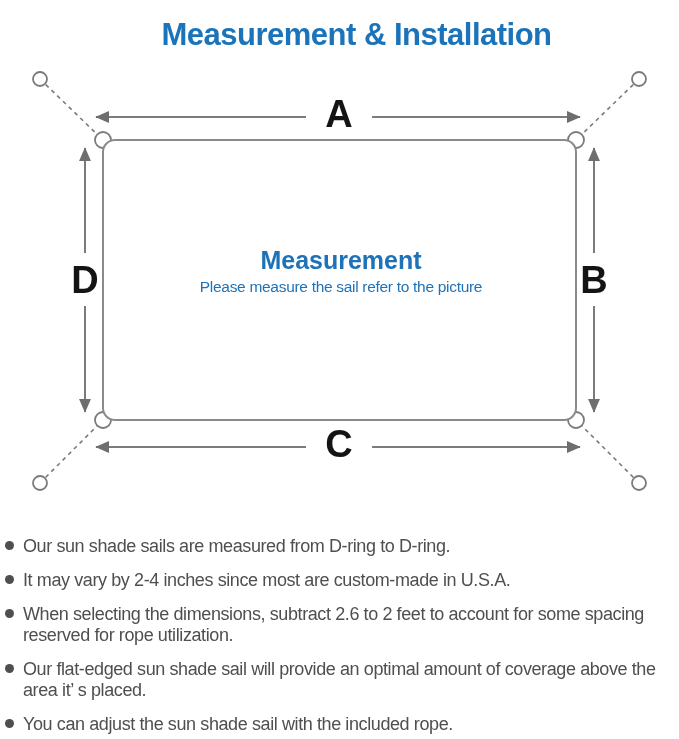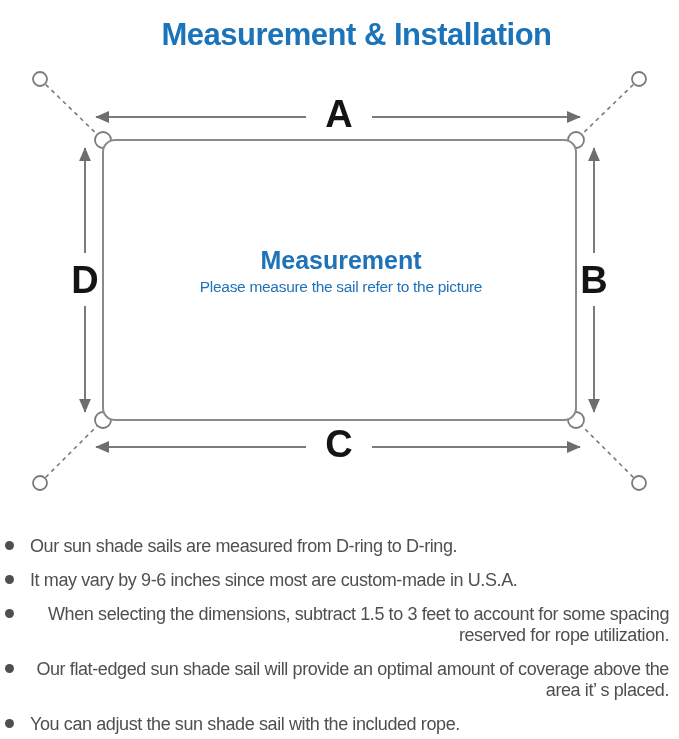--- a/index.html
+++ b/index.html
@@ -53,23 +53,22 @@
     letter-spacing: -0.3px;
   }
   .notes {
     position: absolute;
     top: 536px;
     left: 5px;
     width: 664px;
   }
   .note {
     display: flex;
-    gap: 16px;
+    gap: 9px;
     margin-bottom: 13px;
-    text-align: right;
   }
   .dot {
     flex: none;
     width: 9px;
     height: 9px;
     border-radius: 50%;
     background: #4f4f4f;
     margin-top: 5px;
   }
   .note-text {
@@ -131,25 +130,25 @@
     <circle cx="639" cy="483" r="7" fill="#ffffff" stroke="#7b7b7b" stroke-width="1.8"></circle>
   </svg>
 
   <div class="notes">
     <div class="note">
       <span class="dot"></span>
       <span class="note-text">Our sun shade sails are measured from D-ring to D-ring.</span>
     </div>
     <div class="note">
       <span class="dot"></span>
-      <span class="note-text">It may vary by 9-6 inches since most are custom-made in U.S.A.</span>
+      <span class="note-text">It may vary by 2-4 inches since most are custom-made in U.S.A.</span>
     </div>
     <div class="note">
       <span class="dot"></span>
-      <span class="note-text">When selecting the dimensions, subtract 1.5 to 3 feet to account for some spacing reserved for rope utilization.</span>
+      <span class="note-text">When selecting the dimensions, subtract 2.6 to 2 feet to account for some spacing reserved for rope utilization.</span>
     </div>
     <div class="note">
       <span class="dot"></span>
       <span class="note-text">Our flat-edged sun shade sail will provide an optimal amount of coverage above the area it’ s placed.</span>
     </div>
     <div class="note">
       <span class="dot"></span>
       <span class="note-text">You can adjust the sun shade sail with the included rope.</span>
     </div>
   </div>

